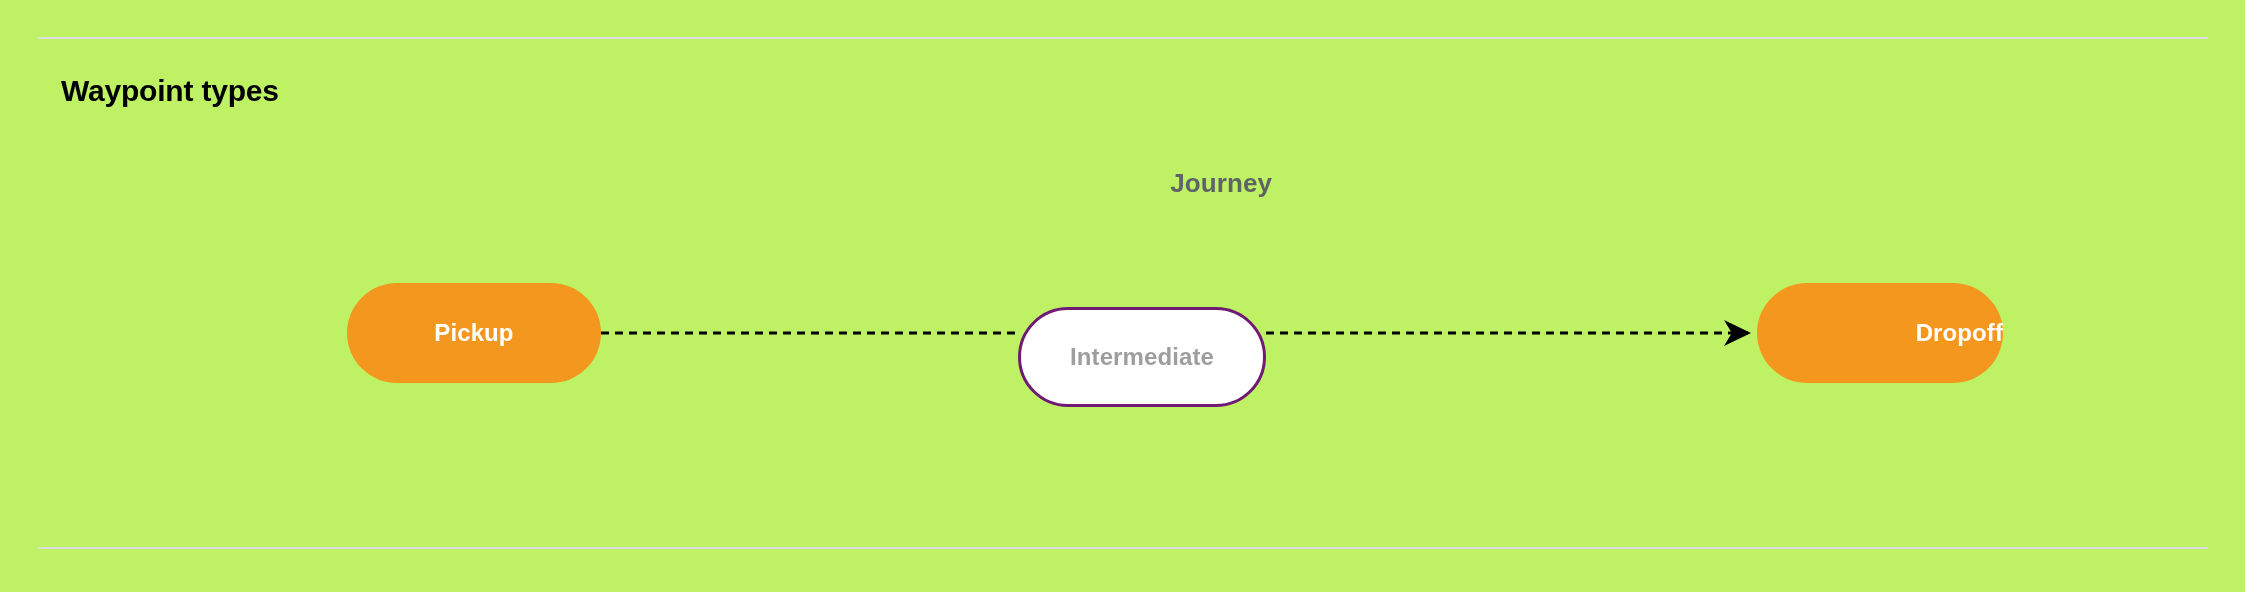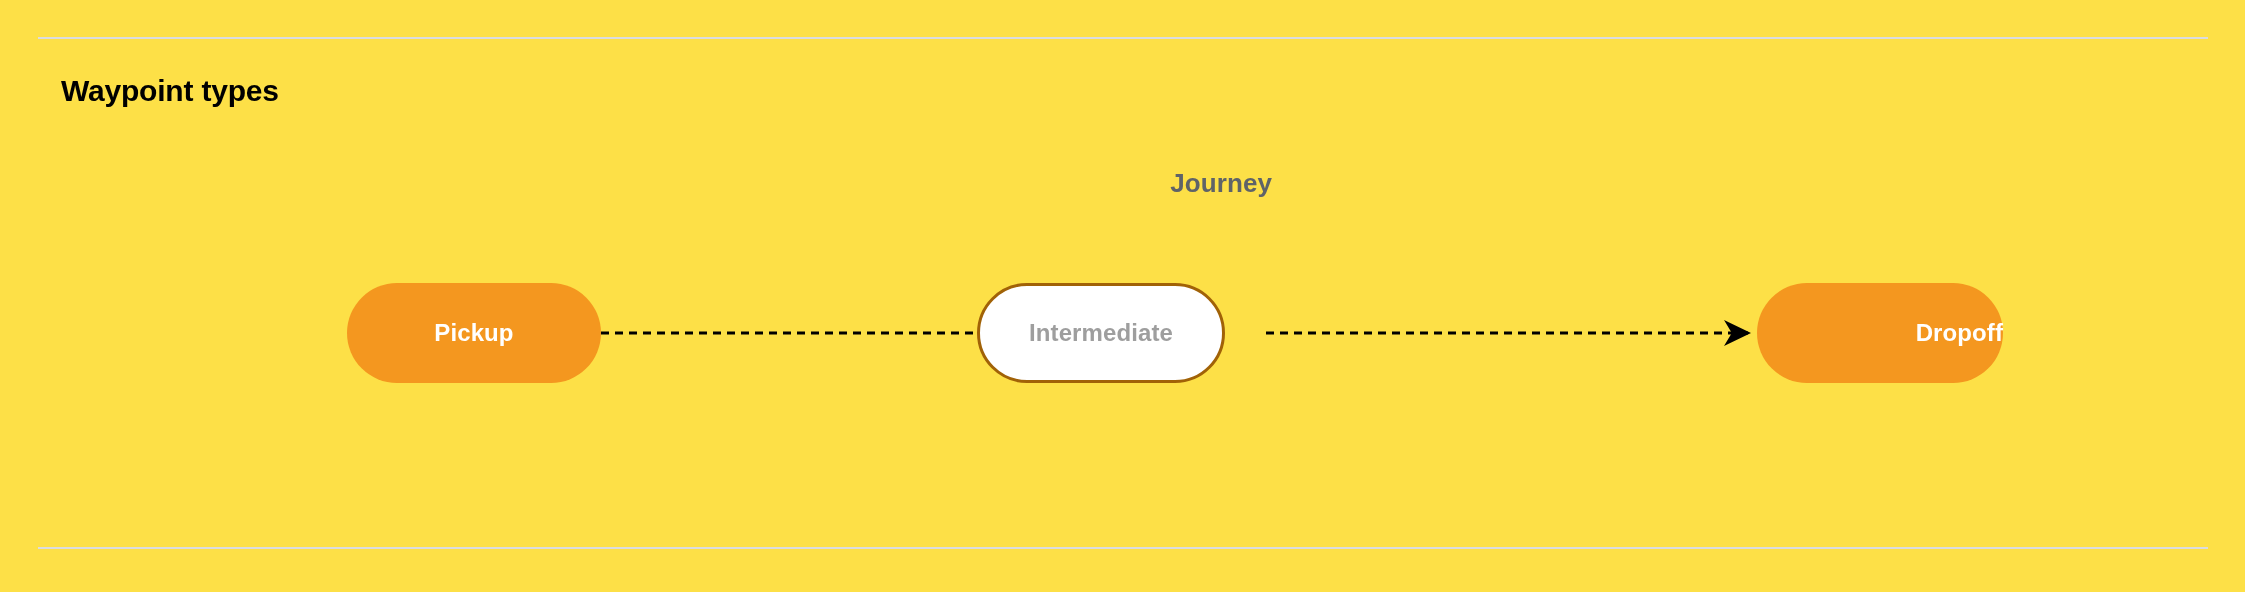--- a/index.html
+++ b/index.html
@@ -10,21 +10,21 @@
   }
   body {
     font-family: "Liberation Sans", sans-serif;
     -webkit-font-smoothing: antialiased;
   }
 
   #page {
     position: relative;
     width: 2245px;
     height: 592px;
-    background: #fde047;
+    background: #bef264;
     overflow: hidden;
   }
 
   
   .rule {
     position: absolute;
     left: 38px;
     width: 2170px;
     height: 2px;
     background: #dadce0;
@@ -94,25 +94,26 @@
   }
 
   .node-pickup {
     left: 347px;
     width: 254px;
     background: #f4971f;
     color: #ffffff;
   }
 
   .node-intermediate {
-    left: 977px;
+    left: 1018px;
     width: 248px;
     background: #ffffff;
-    border: 3px solid #a16207;
+    border: 3px solid #701a75;
     color: #9e9e9e;
+    margin-top: 24px;
   }
 
   .node-dropoff {
     left: 1757px;
     width: 246px;
     background: #f4971f;
     color: #ffffff;
     justify-content: flex-end;
   }
 </style>

